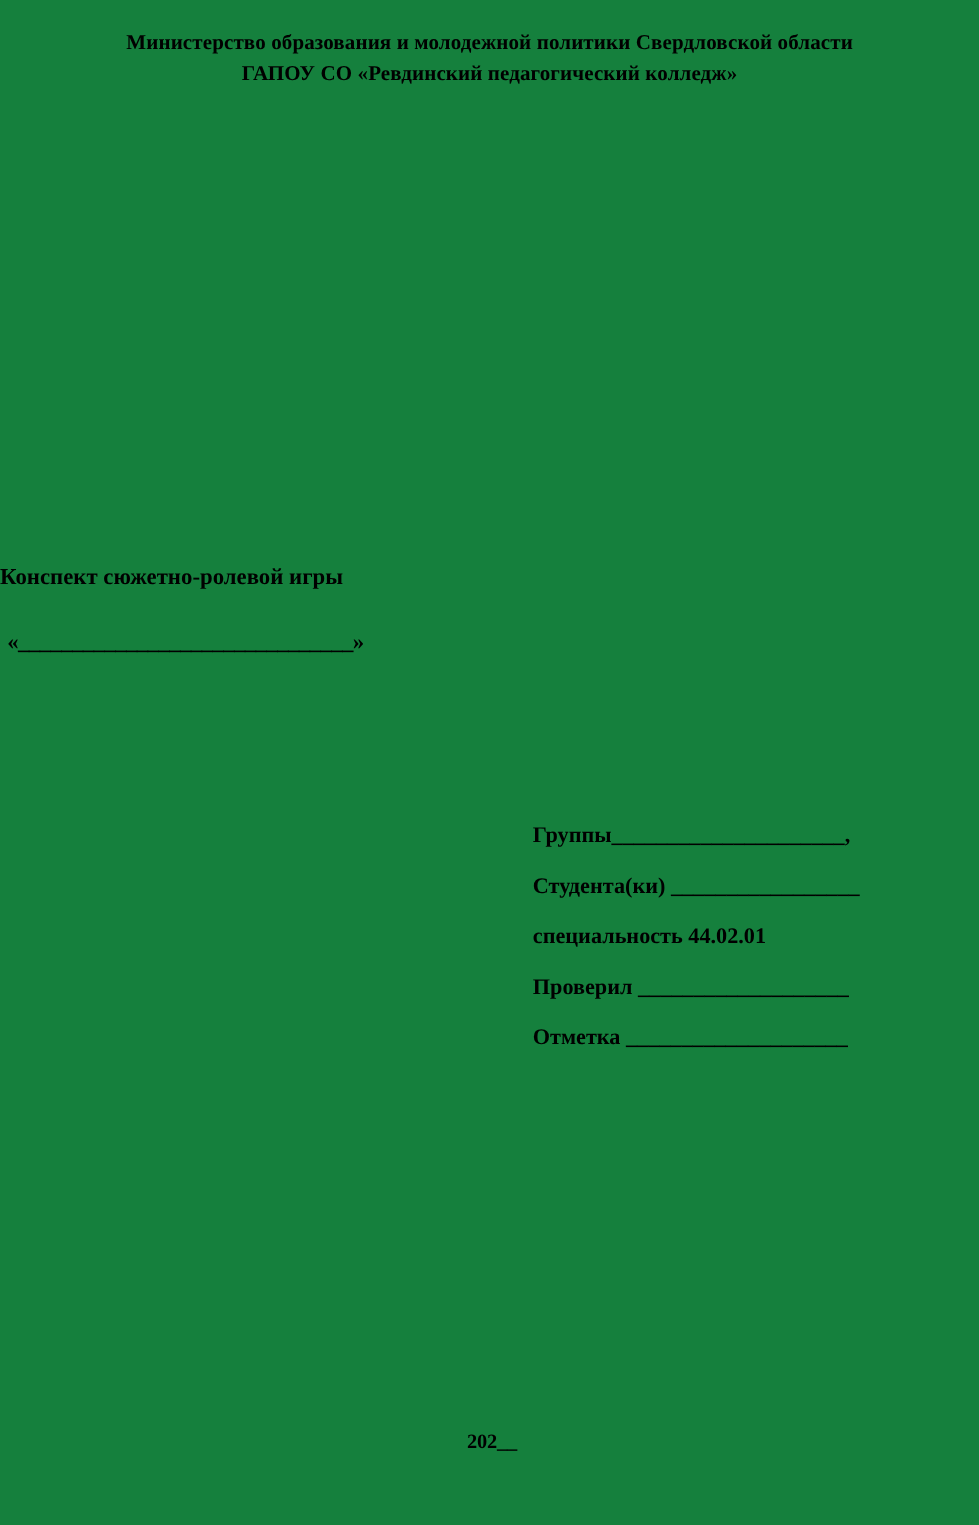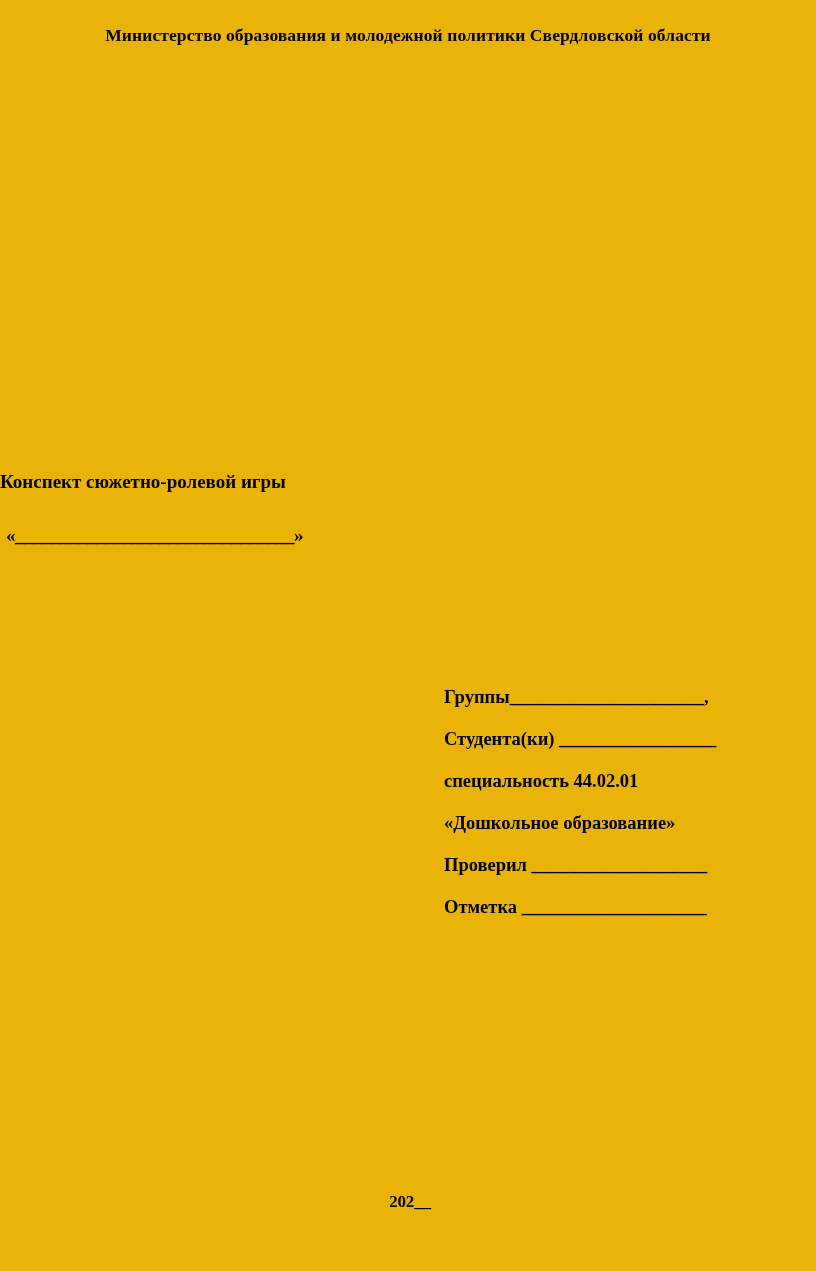--- a/index.html
+++ b/index.html
@@ -9,21 +9,21 @@
   }
   body {
     font-family: "Liberation Serif", "DejaVu Serif", serif;
     color: #000000;
   }
   .page {
     position: relative;
     width: 816px;
     height: 1271px;
     margin: 0 auto;
-    background: #eab308;
+    background: #15803d;
     overflow: hidden;
     box-sizing: border-box;
   }
   .header-block {
     position: absolute;
     top: 22px;
     left: 0;
     width: 816px;
     text-align: center;
   }
@@ -84,32 +84,32 @@
     letter-spacing: -0.2px;
   }
 </style>
 </head>
 <body>
 
 <div class="page">
 
   <div class="header-block">
     <div class="header-line">Министерство образования и молодежной политики Свердловской области</div>
+    <div class="header-line second">ГАПОУ СО «Ревдинский педагогический колледж»</div>
   </div>
 
   <div class="title-block">
     <div class="doc-title">Конспект сюжетно-ролевой игры</div>
     <div class="title-blank-row blank-long">«_______________________________»</div>
   </div>
 
   <div class="details-block">
     <div class="detail-line">Группы_____________________,</div>
     <div class="detail-line">Студента(ки) _________________</div>
     <div class="detail-line">специальность 44.02.01</div>
-    <div class="detail-line">«Дошкольное образование»</div>
     <div class="detail-line">Проверил ___________________</div>
     <div class="detail-line">Отметка ____________________</div>
   </div>
 
   <div class="footer-block">
     <span class="footer-year">202__</span>
   </div>
 
 </div>
 

